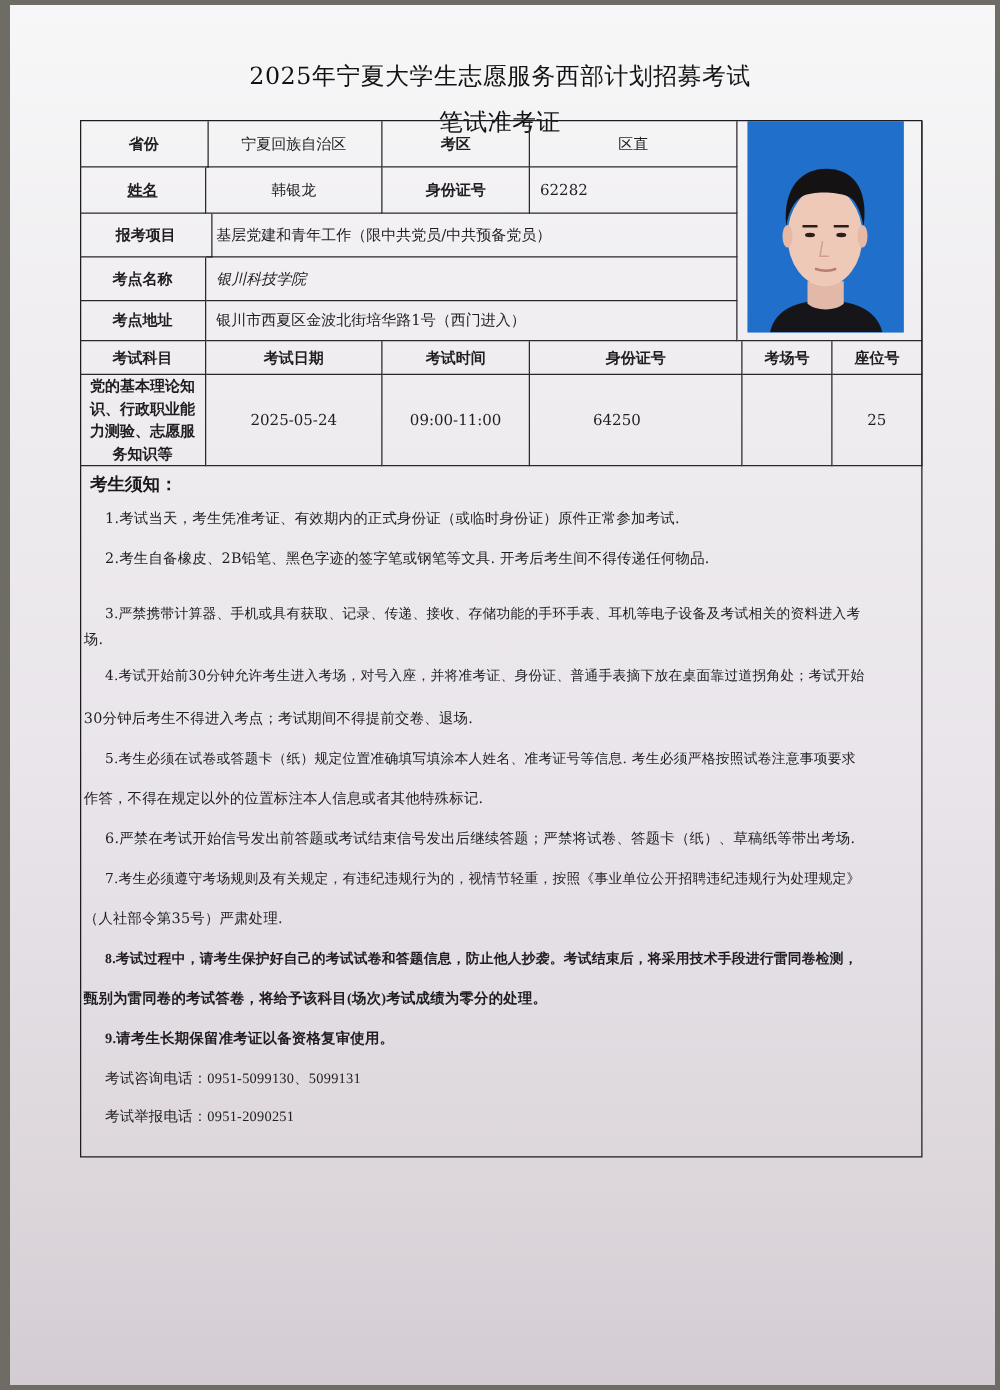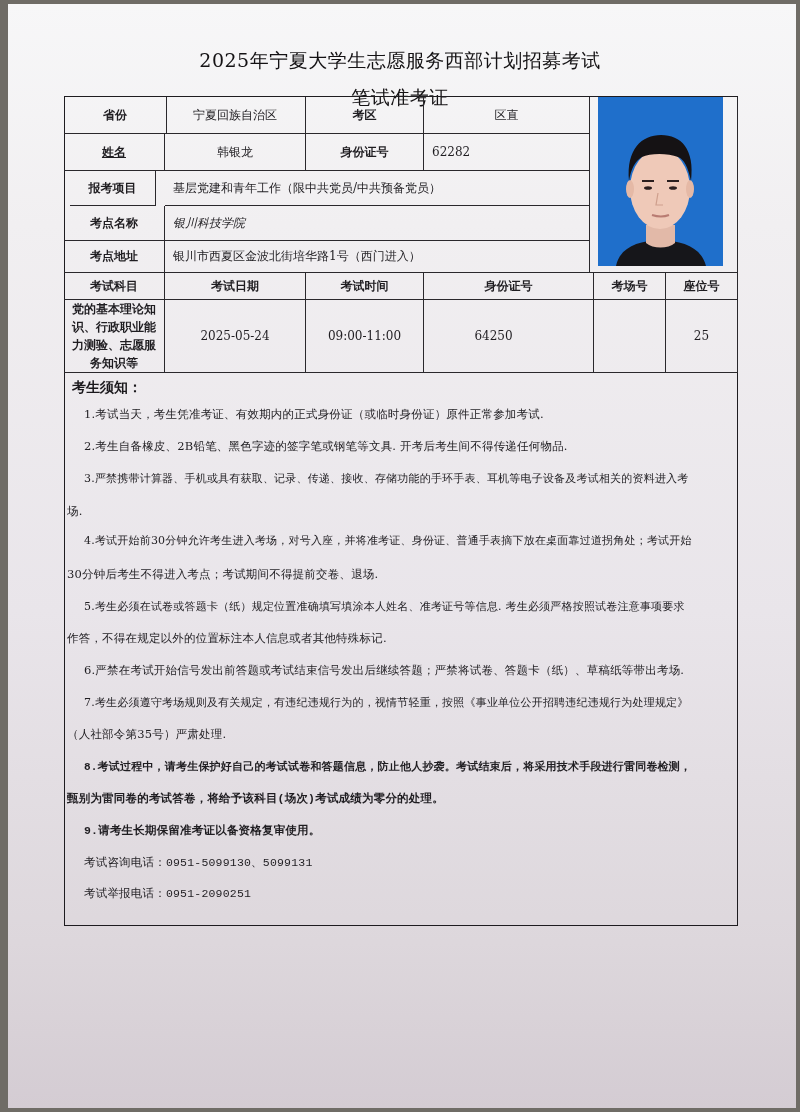--- a/index.html
+++ b/index.html
@@ -36,21 +36,21 @@
   .bold { font-weight: bold; }
 
   .photo {
     position: absolute; left: 598px; top: 97px; width: 125px; height: 169px;
     background: #1d6ec9; overflow: hidden;
   }
 
   .notices { position: absolute; left: 64px; top: 373px; width: 674px; }
   .n-head { position: absolute; left: 8px; top: 6px; font-size: 14px; font-weight: bold; color:#1a181c; }
   .n-line { position: absolute; font-size: 11.5px; white-space: nowrap; color: #1f1d21; letter-spacing: 0.2px; }
-  .n-line.b { font-weight: bold; font-family: Liberation Mono, monospace; font-size: 11.5px; }
+  .n-line.b { font-weight: bold; font-family: Liberation Serif, serif; font-size: 11.5px; }
 </style>
 </head>
 <body>
 
 <div class="paper"></div>
 
 <div class="title l1">2025年宁夏大学生志愿服务西部计划招募考试</div>
 <div class="title l2">笔试准考证</div>
 
 <div class="frame"></div>
@@ -58,21 +58,21 @@
 <div class="cell bold" style="left:64px;top:97px;width:103px;height:37px;">省份</div>
 <div class="cell" style="left:165px;top:97px;width:141px;height:37px;">宁夏回族自治区</div>
 <div class="cell bold" style="left:306px;top:97px;width:118px;height:37px;">考区</div>
 <div class="cell" style="left:424px;top:97px;width:166px;height:37px;">区直</div>
 
 <div class="cell bold" style="left:64px;top:134px;width:101px;height:37px;text-decoration:underline;">姓名</div>
 <div class="cell" style="left:165px;top:134px;width:141px;height:37px;">韩银龙</div>
 <div class="cell bold" style="left:306px;top:134px;width:118px;height:37px;">身份证号</div>
 <div class="cell left" style="left:424px;top:134px;width:166px;height:37px;">62282</div>
 
-<div class="cell bold" style="left:64px;top:171px;width:86px;height:35px;margin-left:6px;">报考项目</div>
+<div class="cell bold" style="left:64px;top:171px;width:106px;height:35px;">报考项目</div>
 <div class="cell left" style="left:165px;top:171px;width:425px;height:35px;">基层党建和青年工作（限中共党员/中共预备党员）</div>
 
 <div class="cell bold" style="left:64px;top:206px;width:101px;height:35px;">考点名称</div>
 <div class="cell left" style="left:165px;top:206px;width:425px;height:35px;font-style:italic;">银川科技学院</div>
 
 <div class="cell bold" style="left:64px;top:241px;width:101px;height:32px;">考点地址</div>
 <div class="cell left" style="left:165px;top:241px;width:425px;height:32px;">银川市西夏区金波北街培华路1号（西门进入）</div>
 
 <div class="cell" style="left:590px;top:97px;width:148px;height:176px;"></div>
 <div class="photo">
@@ -109,21 +109,21 @@
 <div class="cell" style="left:165px;top:300px;width:141px;height:73px;">2025-05-24</div>
 <div class="cell" style="left:306px;top:300px;width:118px;height:73px;">09:00-11:00</div>
 <div class="cell" style="left:424px;top:300px;width:170px;height:73px;padding-right:30px;">64250</div>
 <div class="cell" style="left:594px;top:300px;width:72px;height:73px;"></div>
 <div class="cell" style="left:666px;top:300px;width:72px;height:73px;">25</div>
 
 <div class="notices">
   <div class="n-head">考生须知：</div>
   <div class="n-line" style="left:20px;top:34px;">1.考试当天，考生凭准考证、有效期内的正式身份证（或临时身份证）原件正常参加考试.</div>
   <div class="n-line" style="left:20px;top:66px;">2.考生自备橡皮、2B铅笔、黑色字迹的签字笔或钢笔等文具. 开考后考生间不得传递任何物品.</div>
-  <div class="n-line" style="left:20px;top:98px;font-size:11px;">3.严禁携带计算器、手机或具有获取、记录、传递、接收、存储功能的手环手表、耳机等电子设备及考试相关的资料进入考</div>
+  <div class="n-line" style="left:20px;top:110px;font-size:11px;">3.严禁携带计算器、手机或具有获取、记录、传递、接收、存储功能的手环手表、耳机等电子设备及考试相关的资料进入考</div>
   <div class="n-line" style="left:3px;top:131px;">场.</div>
   <div class="n-line" style="left:20px;top:160px;font-size:11px;">4.考试开始前30分钟允许考生进入考场，对号入座，并将准考证、身份证、普通手表摘下放在桌面靠过道拐角处；考试开始</div>
   <div class="n-line" style="left:3px;top:194px;">30分钟后考生不得进入考点；考试期间不得提前交卷、退场.</div>
   <div class="n-line" style="left:20px;top:226px;font-size:11px;">5.考生必须在试卷或答题卡（纸）规定位置准确填写填涂本人姓名、准考证号等信息. 考生必须严格按照试卷注意事项要求</div>
   <div class="n-line" style="left:3px;top:258px;">作答，不得在规定以外的位置标注本人信息或者其他特殊标记.</div>
   <div class="n-line" style="left:20px;top:290px;">6.严禁在考试开始信号发出前答题或考试结束信号发出后继续答题；严禁将试卷、答题卡（纸）、草稿纸等带出考场.</div>
   <div class="n-line" style="left:20px;top:322px;font-size:11px;">7.考生必须遵守考场规则及有关规定，有违纪违规行为的，视情节轻重，按照《事业单位公开招聘违纪违规行为处理规定》</div>
   <div class="n-line" style="left:3px;top:354px;">（人社部令第35号）严肃处理.</div>
   <div class="n-line b" style="left:20px;top:386px;font-size:11px;">8.考试过程中，请考生保护好自己的考试试卷和答题信息，防止他人抄袭。考试结束后，将采用技术手段进行雷同卷检测，</div>
   <div class="n-line b" style="left:3px;top:418px;">甄别为雷同卷的考试答卷，将给予该科目(场次)考试成绩为零分的处理。</div>

